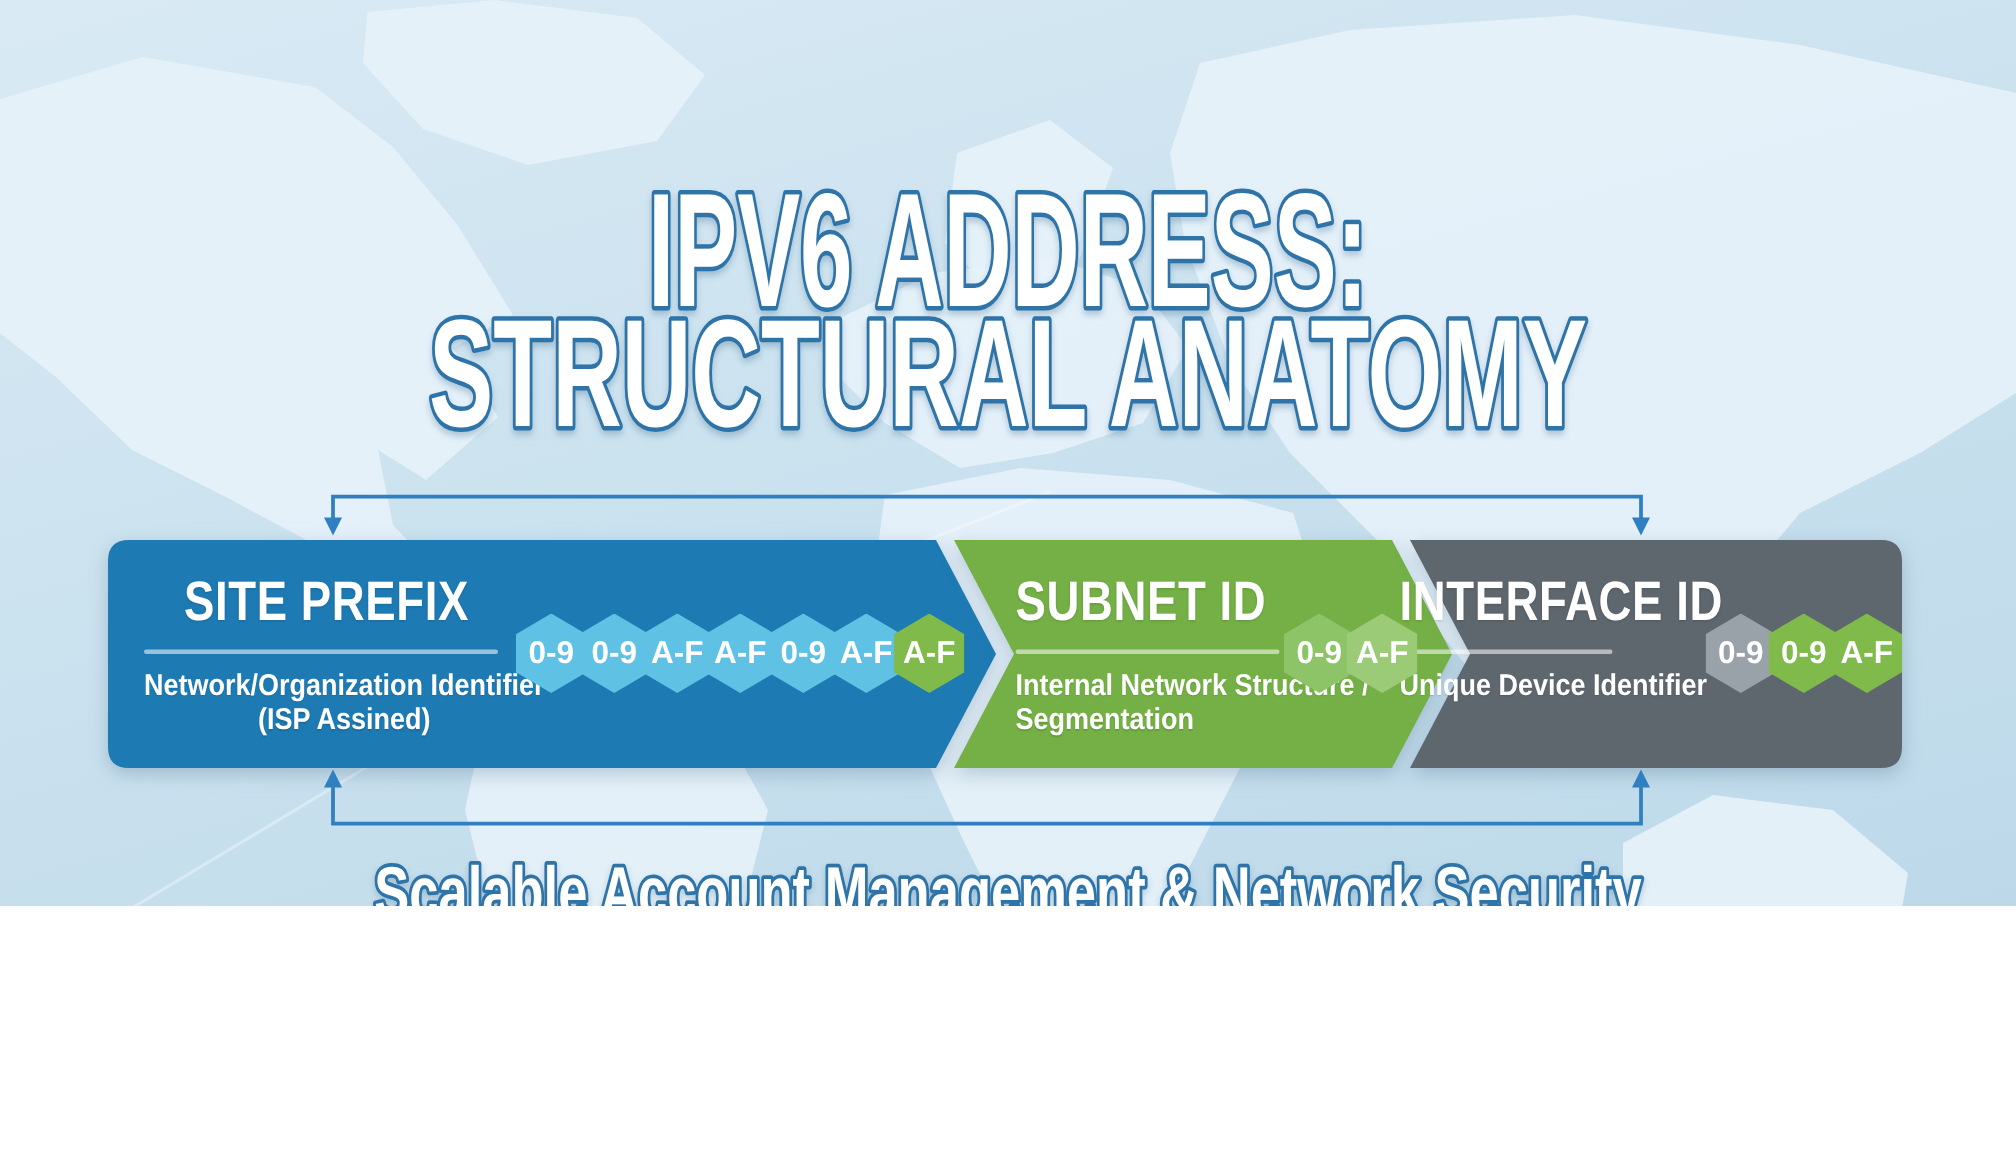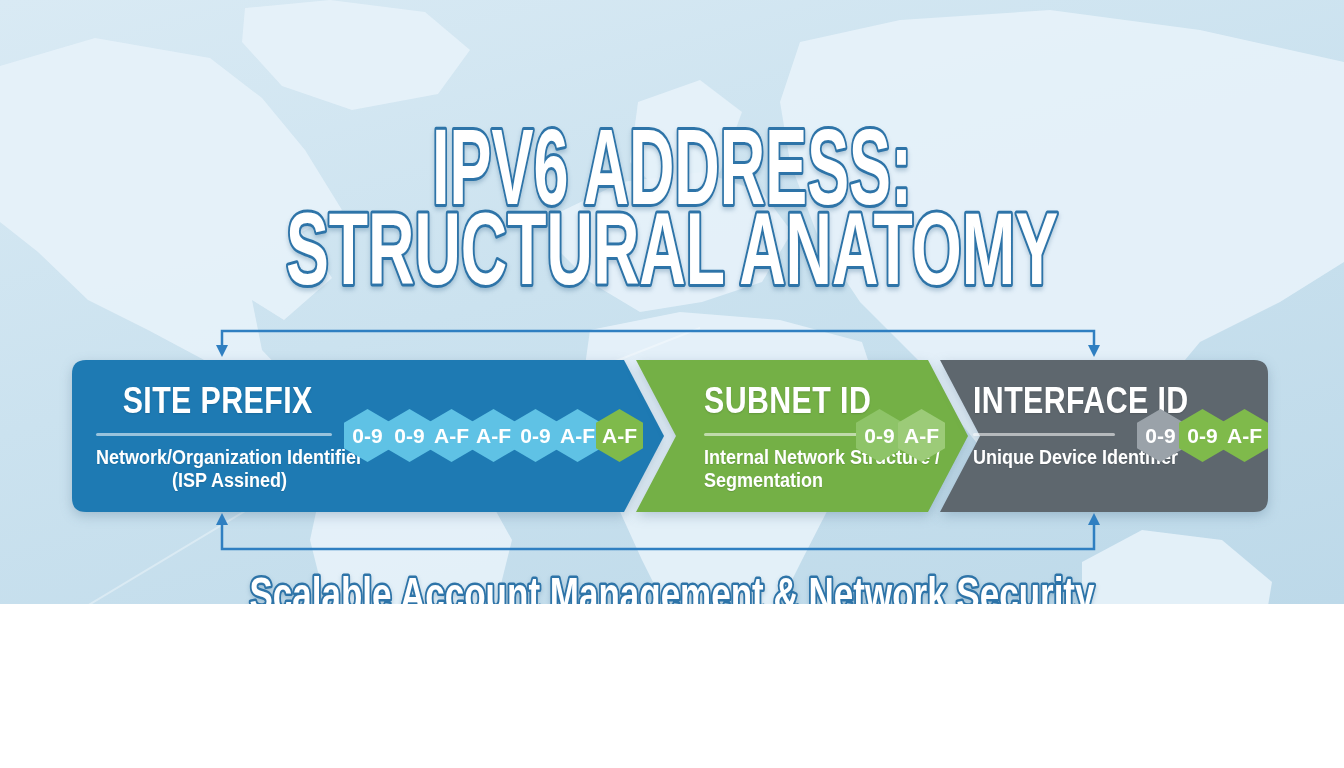--- a/index.html
+++ b/index.html
@@ -105,28 +105,28 @@
     <text class="caption-text" x="672" y="611" font-size="48" text-anchor="middle" textLength="845" lengthAdjust="spacingAndGlyphs">Scalable Account Management &amp; Network Security</text>
   </svg>
 
   <div class="seg-content" style="left:96px; top:382px;text-align:center;">
     <div class="seg-title">SITE PREFIX</div>
     <div class="seg-divider" style="width:236px;"></div>
     <div class="seg-desc">Network/Organization Identifier</div>
     <div class="seg-desc">(ISP Assined)</div>
   </div>
 
-  <div class="seg-content" style="left:704px; top:382px;">
+  <div class="seg-content" style="left:677px; top:382px;">
     <div class="seg-title">SUBNET ID</div>
     <div class="seg-divider" style="width:176px;"></div>
     <div class="seg-desc">Internal Network Structure /</div>
     <div class="seg-desc">Segmentation</div>
   </div>
 
-  <div class="seg-content" style="left:973px; top:382px;">
+  <div class="seg-content" style="left:933px; top:382px;">
     <div class="seg-title">INTERFACE ID</div>
     <div class="seg-divider" style="width:142px;"></div>
     <div class="seg-desc">Unique Device Identifier</div>
   </div>
 
   <div class="hex-row" style="left:344px;">
     <div class="hex blue">
         <span>0-9</span>
       </div>
     <div class="hex blue">

